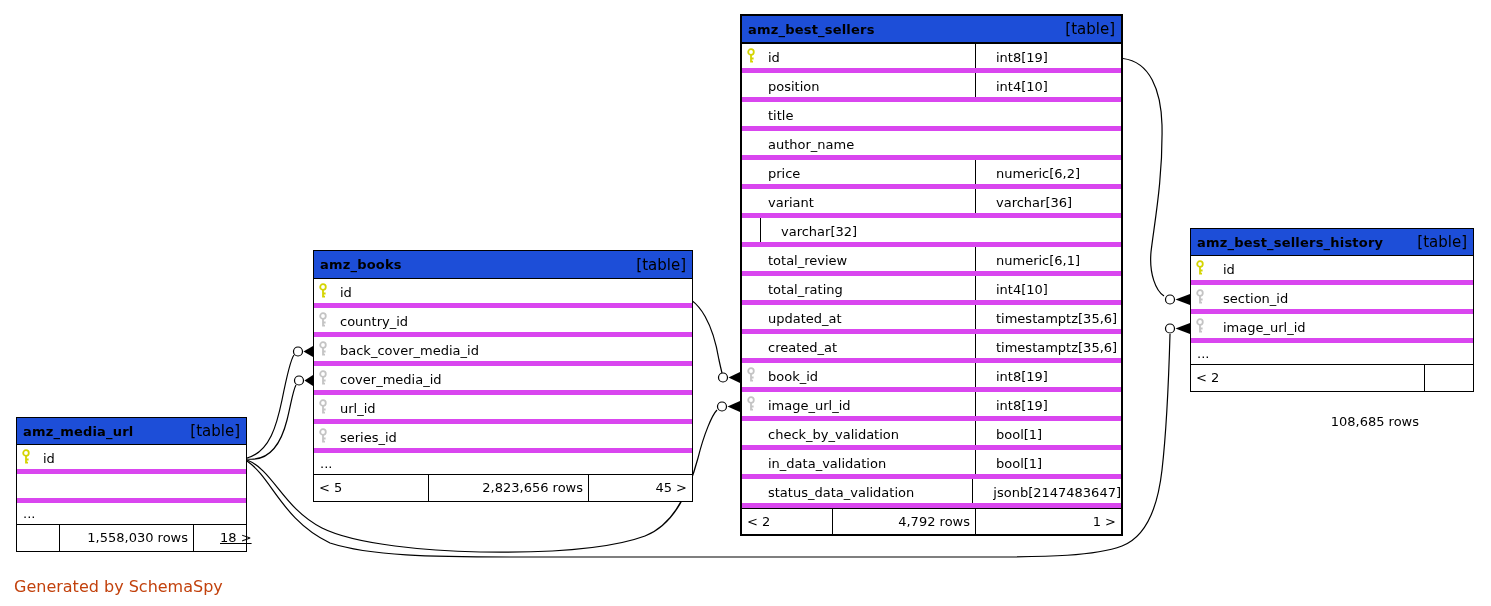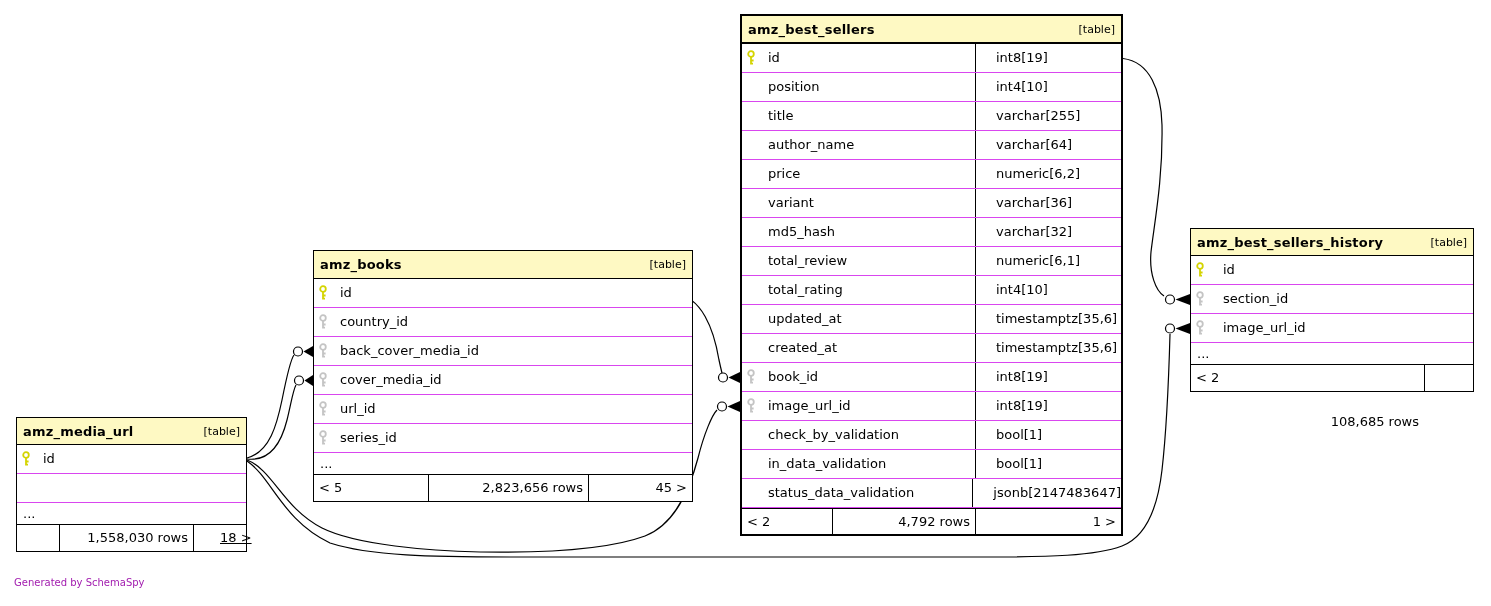--- a/index.html
+++ b/index.html
@@ -7,29 +7,29 @@
     width:1491px;height:606px;position:relative;overflow:hidden;
     font-family:"DejaVu Sans","Liberation Sans",sans-serif;
     font-size:13px;color:#000;
   }
   .canvas{position:absolute;inset:0;}
   
   .dbtable{position:absolute;background:#fff;border:1px solid #000;box-sizing:border-box;}
   .dbtable.focus{border-width:2px;}
   .thead{
     display:flex;justify-content:space-between;align-items:center;
-    height:28px;padding:0 6px;background:#fef9c3;border-bottom:1px solid #000;
+    height:28px;padding:0 6px;background:#1d4ed8;border-bottom:1px solid #000;
     box-sizing:border-box;
   }
   .dbtable.focus .thead{border-bottom-width:2px;}
   .tname{font-weight:bold;font-size:13px;letter-spacing:.2px;}
-  .ttag{font-size:11px;}
+  .ttag{font-size:15px;}
   .trow{
     display:flex;align-items:stretch;height:29px;line-height:28px;
-    box-sizing:border-box;border-bottom:1px solid #d946ef;background:#fff;
+    box-sizing:border-box;border-bottom:5px solid #d946ef;background:#fff;
   }
   .trow:last-of-type{border-bottom:none;}
   .keyicon{width:18px;flex:0 0 18px;display:flex;align-items:center;justify-content:center;}
   .keyicon svg{display:block;}
   .pk{color:#d4d400;}
   .fk{color:#c4c4c4;}
   .cname{flex:1;padding-left:8px;white-space:nowrap;overflow:hidden;}
   .ctype{
     flex:0 0 146px;box-sizing:border-box;border-left:1px solid #000;
     padding-left:20px;white-space:nowrap;
@@ -53,21 +53,21 @@
   #tbl-media{left:16px;top:417px;width:231px;}
   #tbl-media .thead{height:27px;}
   #tbl-books{left:313px;top:250px;width:380px;}
   #tbl-best{left:740px;top:14px;width:383px;}
   #tbl-hist{left:1190px;top:228px;width:284px;}
   #tbl-hist .thead{height:27px;}
   #tbl-hist .cname{padding-left:14px;}
   
   #edges{position:absolute;left:0;top:0;pointer-events:none;}
   
-  .gennote{position:absolute;left:14px;top:577px;font-size:10px;color:#a21caf;text-align:right;}
+  .gennote{position:absolute;left:14px;top:577px;font-size:16px;color:#c2410c;text-align:right;}
 </style>
 </head>
 <body>
 
 <div class="canvas">
 
   <svg id="edges" width="1491" height="606" viewBox="0 0 1491 606">
     <g fill="none" stroke="#000" stroke-width="1.2">
 
       <path d="M 674,293.5 C 702,296 714,330 719,360 C 720.5,367 721.5,371 722,373"></path>
@@ -208,40 +208,37 @@
       <span class="ctype">int8[19]</span>
     </div>
     <div class="trow">
       <span class="keyicon"></span>
       <span class="cname">position</span>
       <span class="ctype">int4[10]</span>
     </div>
     <div class="trow">
       <span class="keyicon"></span>
       <span class="cname">title</span>
-      <span class="ctype">varchar[255]</span>
     </div>
     <div class="trow">
       <span class="keyicon"></span>
       <span class="cname">author_name</span>
-      <span class="ctype">varchar[64]</span>
     </div>
     <div class="trow">
       <span class="keyicon"></span>
       <span class="cname">price</span>
       <span class="ctype">numeric[6,2]</span>
     </div>
     <div class="trow">
       <span class="keyicon"></span>
       <span class="cname">variant</span>
       <span class="ctype">varchar[36]</span>
     </div>
     <div class="trow">
       <span class="keyicon"></span>
-      <span class="cname">md5_hash</span>
       <span class="ctype">varchar[32]</span>
     </div>
     <div class="trow">
       <span class="keyicon"></span>
       <span class="cname">total_review</span>
       <span class="ctype">numeric[6,1]</span>
     </div>
     <div class="trow">
       <span class="keyicon"></span>
       <span class="cname">total_rating</span>

